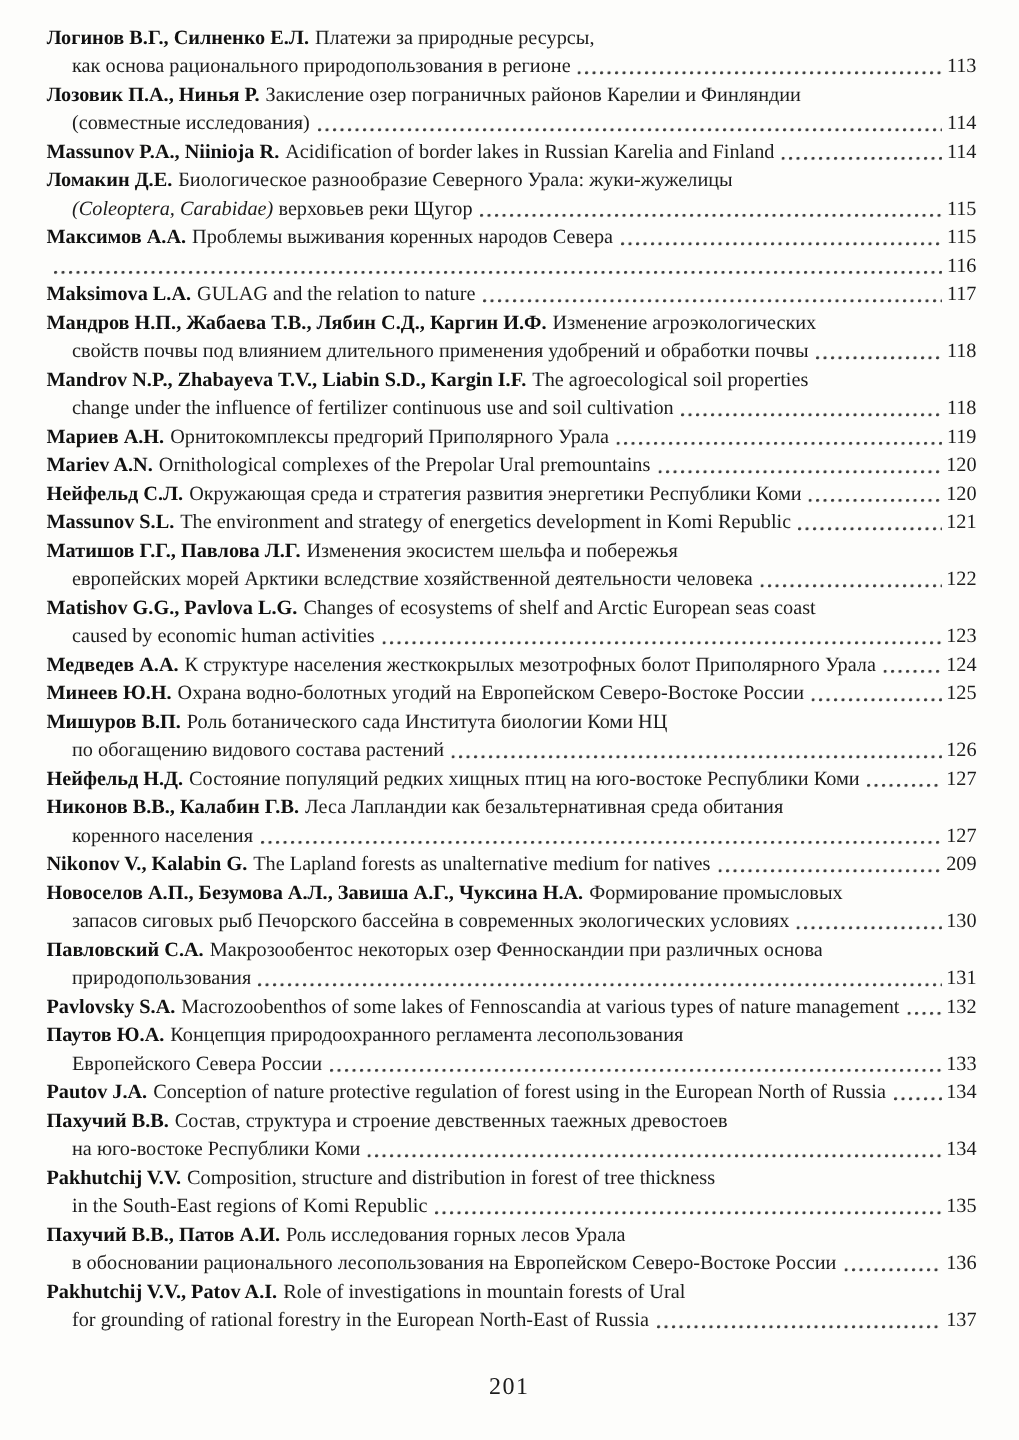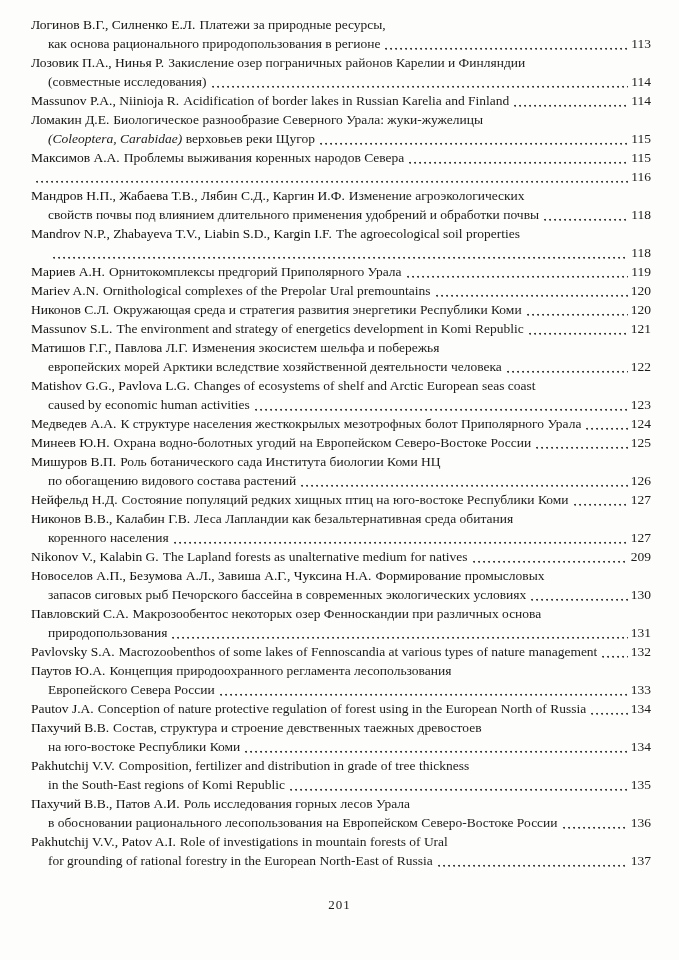--- a/index.html
+++ b/index.html
@@ -25,21 +25,21 @@
     align-items: baseline;
     line-height: 19px;
     font-size: 13.5px;
   }
   .line .text {
     flex: 0 1 auto;
     white-space: nowrap;
     overflow: hidden;
   }
   .authors {
-    font-weight: normal;
+    font-weight: bold;
     color: #111;
     padding-right: 4px;
   }
   .cont-italic { font-style: italic; }
   .cont { padding-left: 17px; }
   .leader {
     flex: 1 1 10px;
     min-width: 6px;
     align-self: flex-end;
     height: 3px;
@@ -48,21 +48,21 @@
     background-size: 5px 3px;
     background-repeat: repeat-x;
   }
   .pagenum {
     flex: 0 0 auto;
     text-align: right;
   }
   .folio {
     margin-top: 27px;
     text-align: center;
-    font-size: 13px;
+    font-size: 16px;
     letter-spacing: 1px;
   }
 </style>
 </head>
 <body>
 
 <div class="page">
   <div class="toc">
   <div class="entry">
     <div class="line first">
@@ -119,39 +119,48 @@
   </div>
 
   <div class="entry">
     <div class="line first">
       <span class="leader"></span>
       <span class="pagenum">116</span>
     </div>
 
   </div>
 
+  <div class="entry">
+    <div class="line first">
+      <span class="text"><span class="authors">Maksimova L.A.</span><span class="title">GULAG and the relation to nature</span></span>
+      <span class="leader"></span>
+      <span class="pagenum">117</span>
+    </div>
+
+  </div>
 
   <div class="entry">
     <div class="line first">
       <span class="text"><span class="authors">Мандров Н.П., Жабаева Т.В., Лябин С.Д., Каргин И.Ф.</span><span class="title">Изменение агроэкологических</span></span>
 
     </div>
     <div class="line cont">
       <span class="text"><span class="cont-text">свойств почвы под влиянием длительного применения удобрений и обработки почвы</span></span>
       <span class="leader"></span>
       <span class="pagenum">118</span>
     </div>
   </div>
 
   <div class="entry">
     <div class="line first">
       <span class="text"><span class="authors">Mandrov N.P., Zhabayeva T.V., Liabin S.D., Kargin I.F.</span><span class="title">The agroecological soil properties</span></span>
 
     </div>
     <div class="line cont">
+      <span class="text"><span class="cont-text">change under the influence of fertilizer continuous use and soil cultivation</span></span>
       <span class="leader"></span>
       <span class="pagenum">118</span>
     </div>
   </div>
 
   <div class="entry">
     <div class="line first">
       <span class="text"><span class="authors">Мариев А.Н.</span><span class="title">Орнитокомплексы предгорий Приполярного Урала</span></span>
       <span class="leader"></span>
       <span class="pagenum">119</span>
@@ -163,21 +172,21 @@
     <div class="line first">
       <span class="text"><span class="authors">Mariev A.N.</span><span class="title">Ornithological complexes of the Prepolar Ural premountains</span></span>
       <span class="leader"></span>
       <span class="pagenum">120</span>
     </div>
 
   </div>
 
   <div class="entry">
     <div class="line first">
-      <span class="text"><span class="authors">Никонов С.Л.</span><span class="title">Окружающая среда и стратегия развития энергетики Республики Коми</span></span>
+      <span class="text"><span class="authors">Нейфельд С.Л.</span><span class="title">Окружающая среда и стратегия развития энергетики Республики Коми</span></span>
       <span class="leader"></span>
       <span class="pagenum">120</span>
     </div>
 
   </div>
 
   <div class="entry">
     <div class="line first">
       <span class="text"><span class="authors">Massunov S.L.</span><span class="title">The environment and strategy of energetics development in Komi Republic</span></span>
       <span class="leader"></span>
@@ -331,21 +340,21 @@
     </div>
     <div class="line cont">
       <span class="text"><span class="cont-text">на юго-востоке Республики Коми</span></span>
       <span class="leader"></span>
       <span class="pagenum">134</span>
     </div>
   </div>
 
   <div class="entry">
     <div class="line first">
-      <span class="text"><span class="authors">Pakhutchij V.V.</span><span class="title">Composition, fertilizer and distribution in grade of tree thickness</span></span>
+      <span class="text"><span class="authors">Pakhutchij V.V.</span><span class="title">Composition, structure and distribution in forest of tree thickness</span></span>
 
     </div>
     <div class="line cont">
       <span class="text"><span class="cont-text">in the South-East regions of Komi Republic</span></span>
       <span class="leader"></span>
       <span class="pagenum">135</span>
     </div>
   </div>
 
   <div class="entry">

